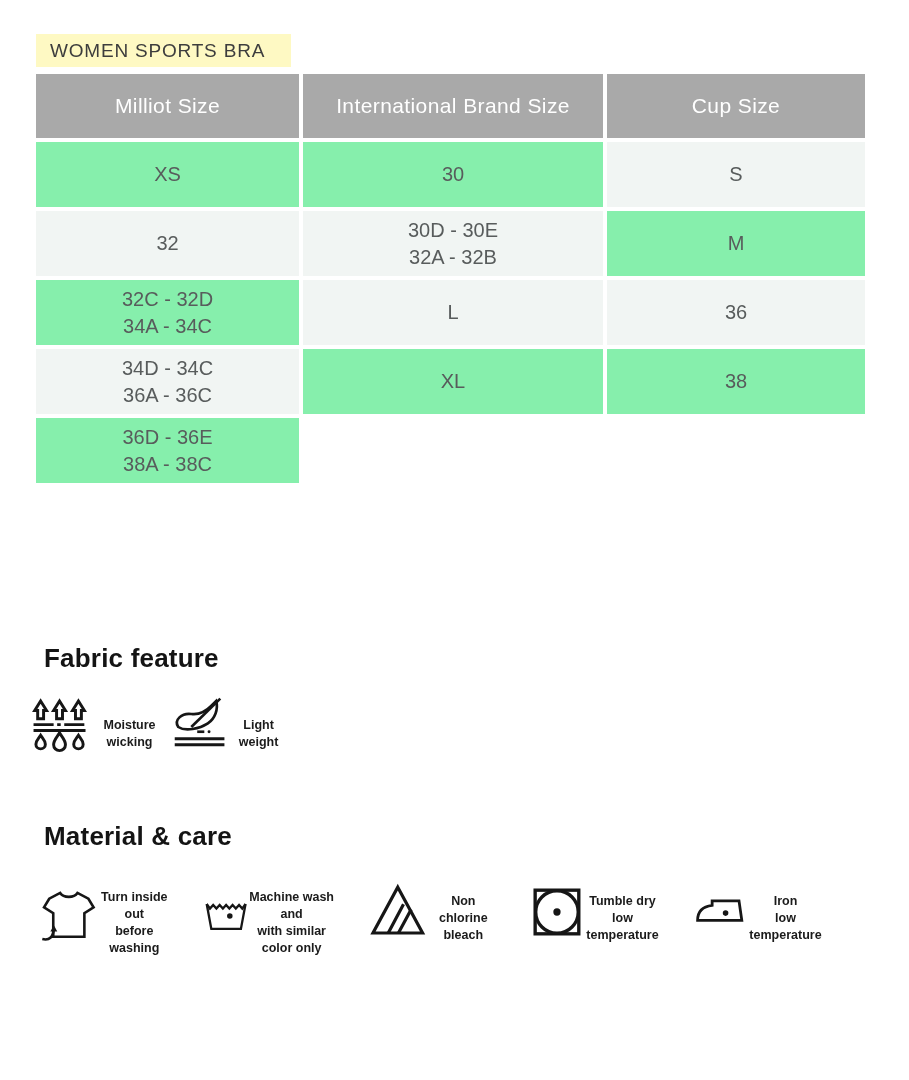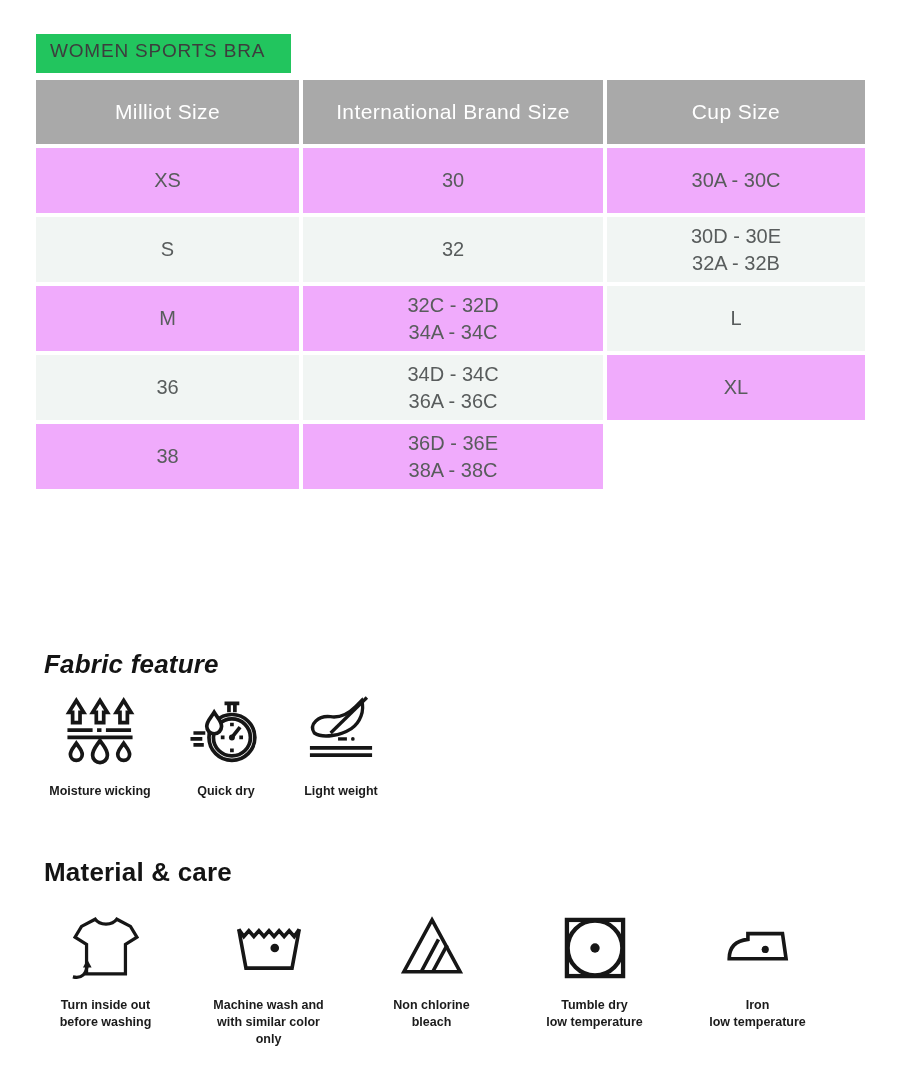--- a/index.html
+++ b/index.html
@@ -4,51 +4,51 @@
 <style>
   * { box-sizing: border-box; }
   html,body { margin:0; padding:0; }
   body {
     width:909px; height:1080px; background:#ffffff;
     font-family:"Liberation Sans", sans-serif;
     overflow:hidden; position:relative;
   }
   .title-box {
     display:inline-block; margin:34px 0 0 36px;
-    background:#22c55e; color:#3d3d3d;
+    background:#fef9c3; color:#3d3d3d;
     font-size:19px; letter-spacing:0.8px;
-    padding:6px 26px 11px 14px;
+    padding:6px 26px 5px 14px;
   }
   .size-table {
     margin:7px 0 0 36px; width:829px;
     display:grid; grid-template-columns:263px 300px 258px;
     column-gap:4px; row-gap:4px;
   }
   .cell {
     display:flex; flex-direction:column;
     align-items:center; justify-content:center;
     text-align:center;
   }
   .th {
     background:#a9a9a9; color:#ffffff;
     height:64px; font-size:21px; letter-spacing:0.4px;
   }
   .td { height:65px; color:#585c5c; font-size:20px; line-height:27px; }
-  .row-dark  { background:#f0abfc; }
+  .row-dark  { background:#86efac; }
   .row-light { background:#f1f5f3; }
   .section-heading {
     font-weight:bold; font-size:26px; color:#141414;
     margin:0 0 0 44px; letter-spacing:0.2px;
   }
-  .fabric-heading { margin-top:160px;font-style:italic; }
+  .fabric-heading { margin-top:160px; }
   .care-heading   { margin-top:57px; }
   .icon-row { display:flex; align-items:flex-start; }
   .fabric-row { margin:16px 0 0 30px; }
   .care-row   { margin:24px 0 0 40px;gap:32px; }
-  .icon-item { display:flex; flex-direction:column; align-items:center; }
+  .icon-item { display:flex; flex-direction:row; align-items:center; }
   .fi-1 { width:140px; } .fi-2 { width:112px; } .fi-3 { width:118px; } .fi-4 { width:168px; }
   .care-row .icon-item { width:131px; }
   .icon-item svg { display:block; }
   .icon-label {
     margin-top:13px; font-size:12.5px; font-weight:bold;
     color:#1b1b1b; text-align:center; line-height:1.35;
   }
   .icon-label span { display:block; }
   svg .ln { fill:none; stroke:#161616; stroke-width:5; }
   svg .ln45 { fill:none; stroke:#161616; stroke-width:4.5; }
@@ -63,24 +63,20 @@
 
 <div class="title-box">WOMEN SPORTS BRA</div>
 
 <div class="size-table">
   <div class="cell th">Milliot Size</div>
   <div class="cell th">International Brand Size</div>
   <div class="cell th">Cup Size</div>
 
   <div class="cell td row-dark">XS</div>
   <div class="cell td row-dark">30</div>
-  <div class="cell td row-dark">
-    <span>30A - 30C</span>
-      <span></span>
-  </div>
 
   <div class="cell td row-light">S</div>
   <div class="cell td row-light">32</div>
   <div class="cell td row-light">
     <span>30D - 30E</span>
       <span>32A - 32B</span>
   </div>
 
   <div class="cell td row-dark">M</div>
   <div class="cell td row-dark">
@@ -112,36 +108,20 @@
       <path class="ln" d="M45 36 V22 H40 L50 6 L60 22 H55 V36 Z"></path>
       <path class="ln" d="M77 36 V22 H72 L82 6 L92 22 H87 V36 Z"></path>
       <path class="ln" d="M6 46 H94" stroke-dasharray="34 6 6 6"></path>
       <path class="ln" d="M6 56 H94"></path>
       <path class="ln" d="M18 64 C22 70 26 73 26 79 A8 8 0 1 1 10 79 C10 73 14 70 18 64 Z"></path>
       <path class="ln" d="M50 60 C55 68 60 72 60 80 A10 10 0 1 1 40 80 C40 72 45 68 50 60 Z"></path>
       <path class="ln" d="M82 64 C86 70 90 73 90 79 A8 8 0 1 1 74 79 C74 73 78 70 82 64 Z"></path>
     </svg>
     <div class="icon-label">
       <span>Moisture wicking</span>
-        <span></span>
-    </div>
-  </div>
-  <div class="icon-item fi-2">
-    <svg width="74" height="74" viewBox="0 0 100 100">
-      <path class="ln" d="M48 10 H68 M54 10 V22 M62 10 V22"></path>
-      <circle class="ln" cx="58" cy="56" r="31"></circle>
-      <circle class="ln" cx="58" cy="56" r="25" stroke-width="4"></circle>
-      <path class="ln" d="M58 36 V41 M58 71 V76 M43 56 H48 M68 56 H73" stroke-width="4"></path>
-      <path class="ln" d="M58 56 L69 42" stroke-width="4"></path>
-      <circle class="fl" cx="58" cy="56" r="4"></circle>
-      <path class="wh" d="M34 22 C39 30 44 34 44 41 A10 10 0 1 1 24 41 C24 34 29 30 34 22 Z"></path>
-      <path class="ln" d="M6 50 H22 M2 58 H18 M6 66 H20"></path>
-    </svg>
-    <div class="icon-label">
-      <span>Quick dry</span>
         <span></span>
     </div>
   </div>
   <div class="icon-item fi-3">
     <svg width="74" height="74" viewBox="0 0 100 100">
       <path class="ln45" d="M14 50 C6 38 20 26 36 28 C50 30 60 24 70 14 L78 6 C82 20 76 36 64 44 C50 53 26 58 14 50 Z"></path>
       <path class="ln45" d="M85 2 L36 50"></path>
       <path class="ln45" d="M46 58 H58"></path>
       <circle class="fl" cx="66" cy="58" r="2.5"></circle>
       <path class="ln" d="M8 70 H92 M8 80 H92"></path>

